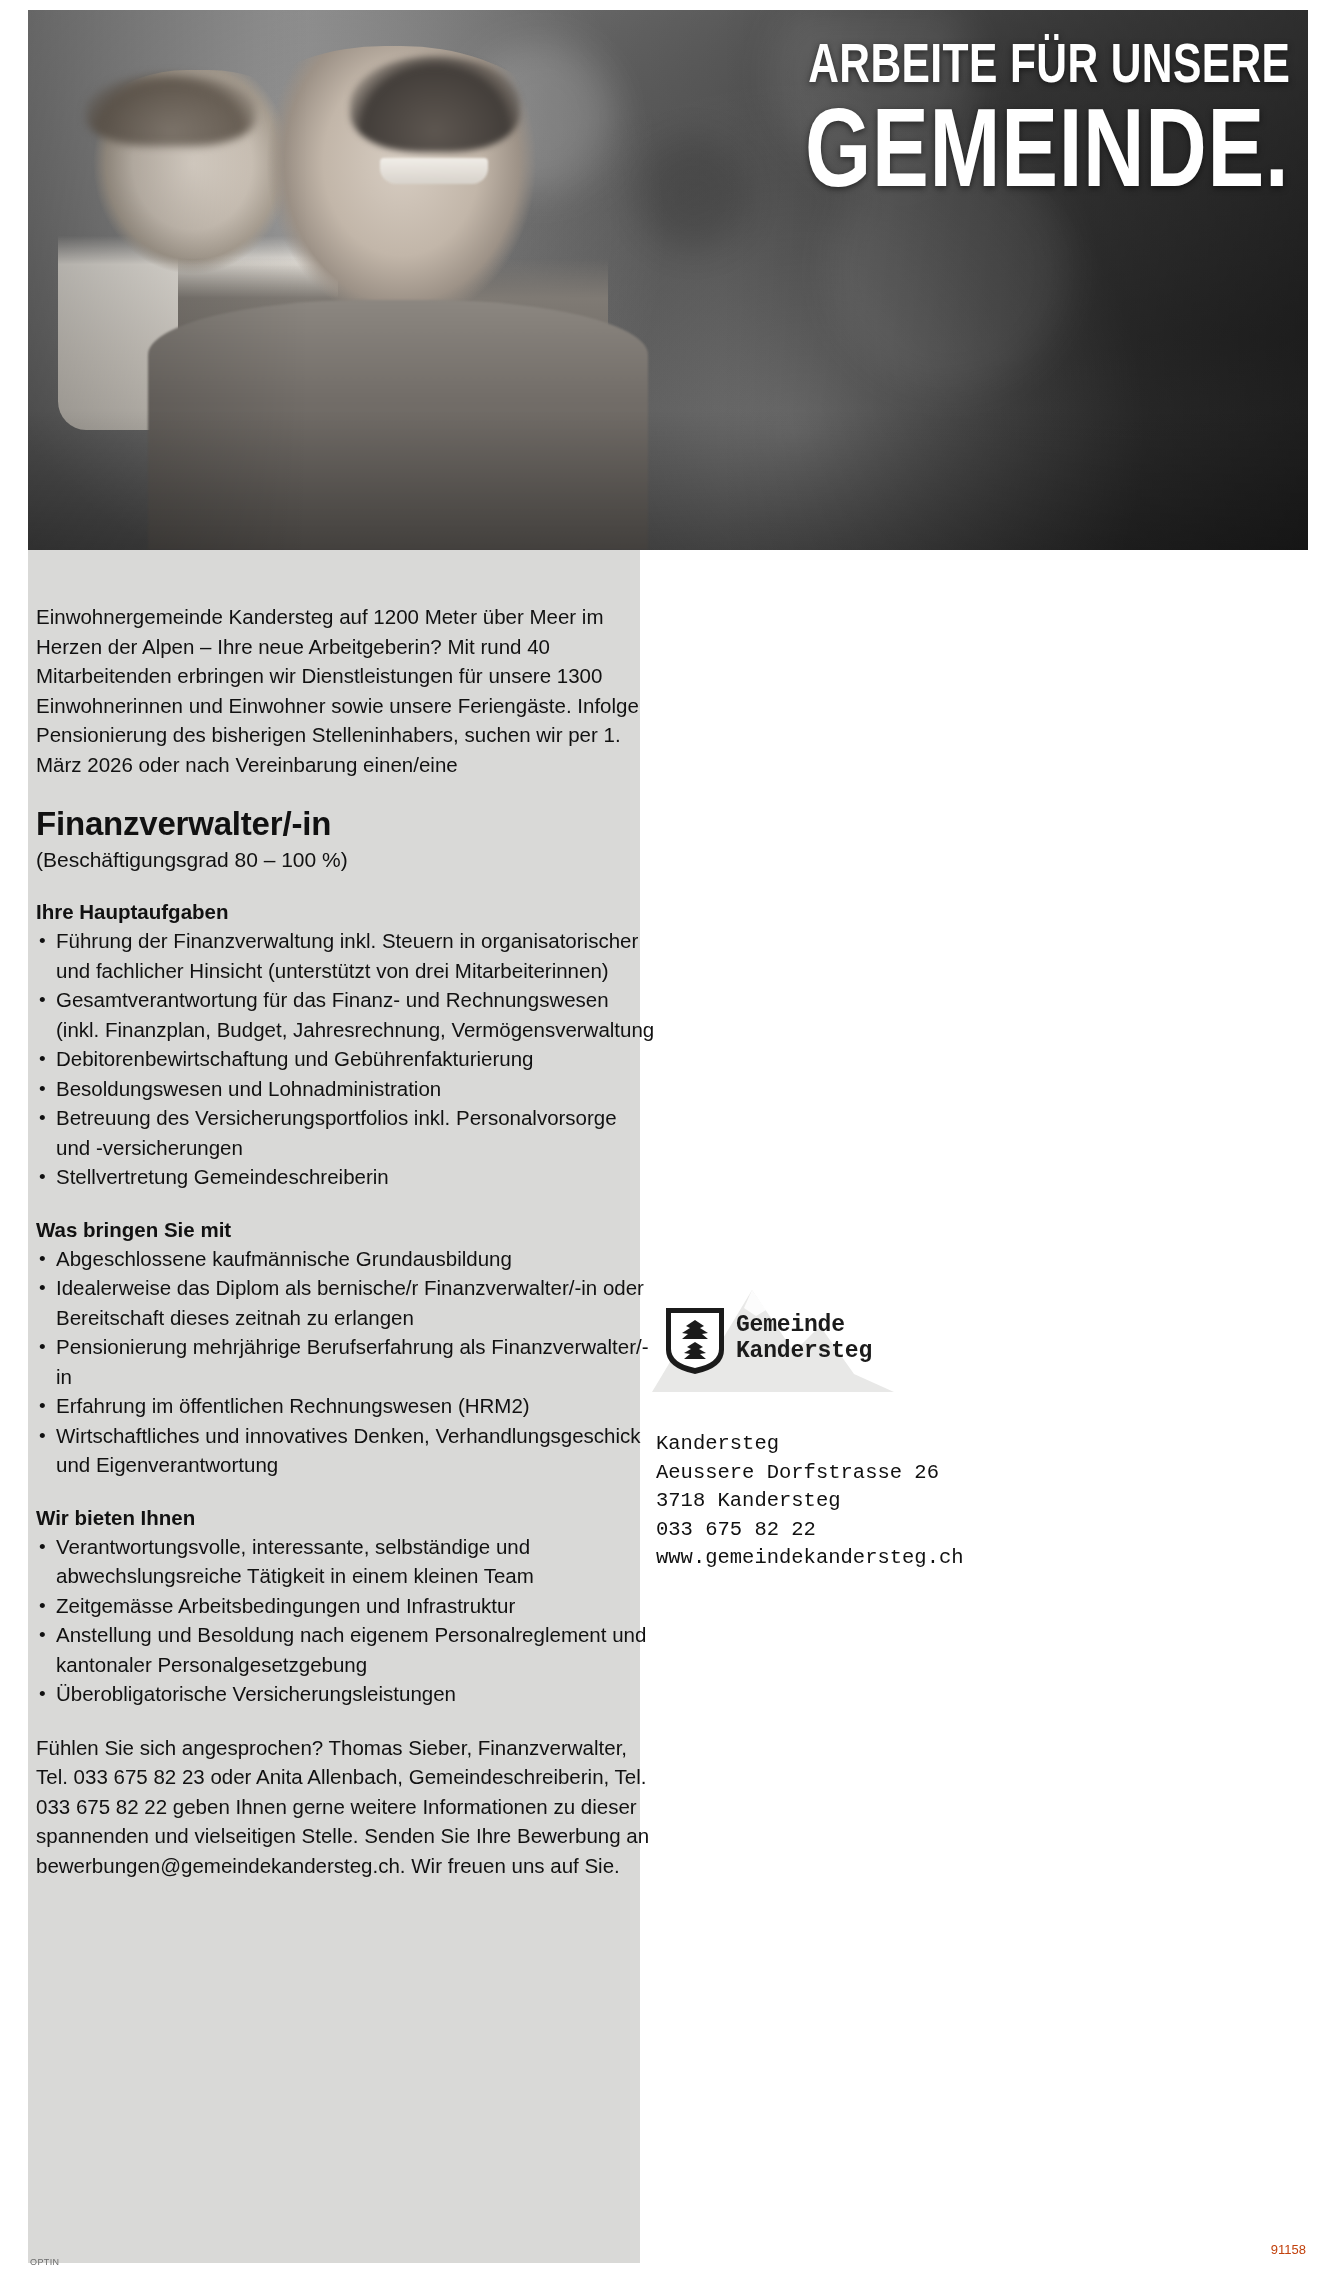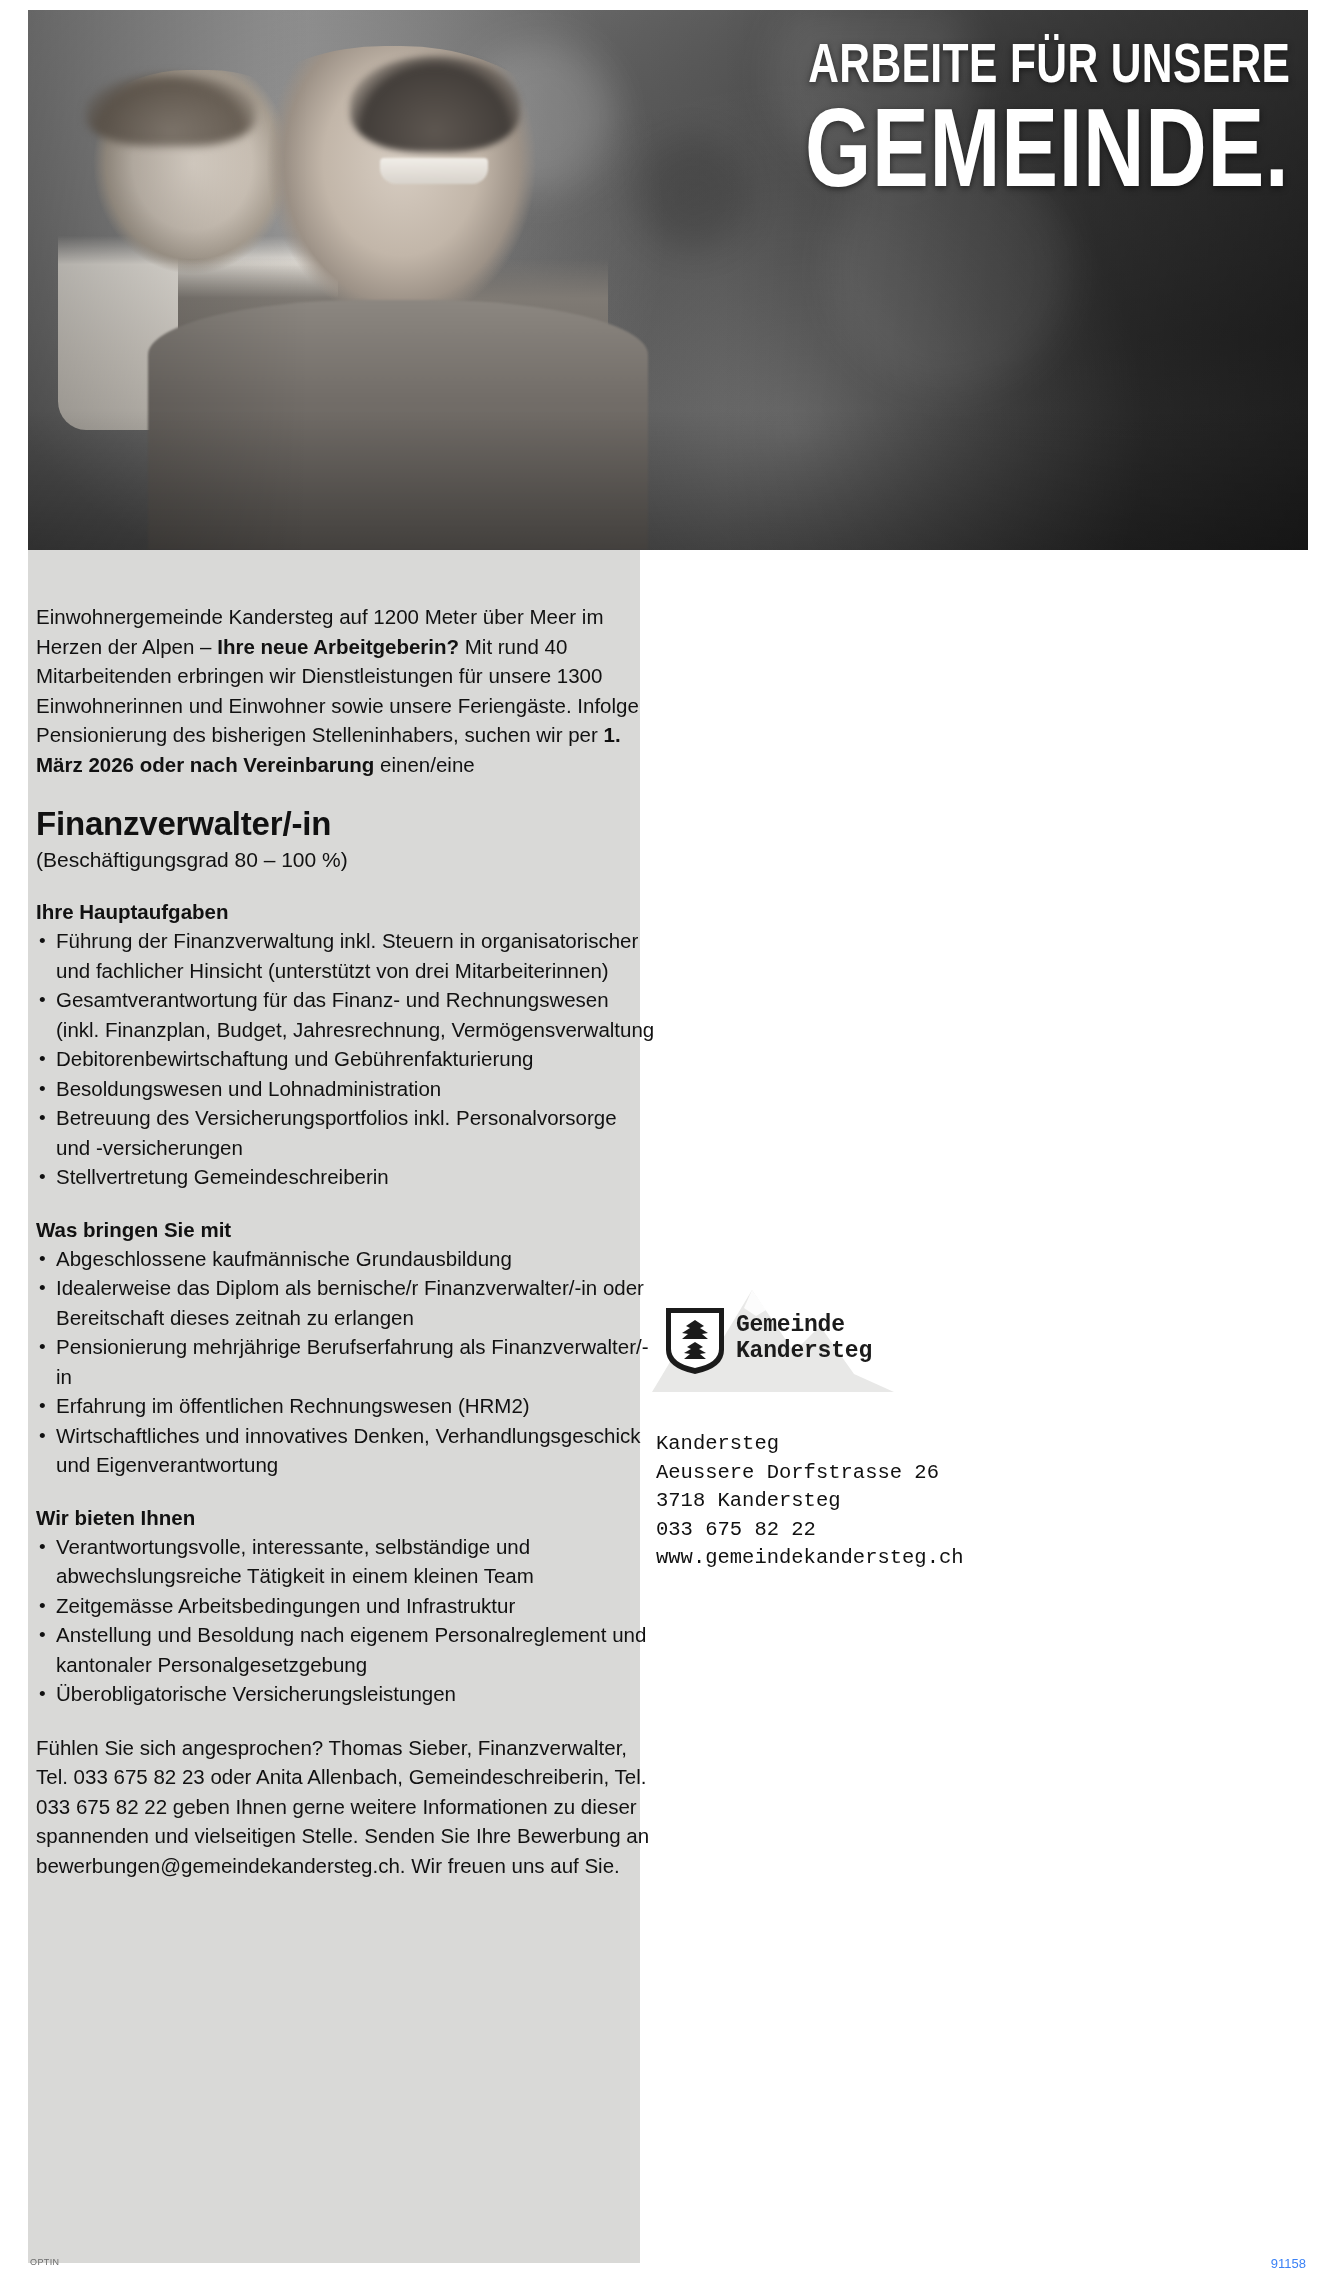--- a/index.html
+++ b/index.html
@@ -137,21 +137,21 @@
   .body-col{
     position:absolute;
     left:36px;top:556px;
     width:620px;
     color:#111111;
     font-size:20.5px;
     line-height:29.5px;
   }
   .body-col p{margin:0;}
   .intro{margin-top:46px !important;}
-  b,strong{font-weight:bold;}
+  b,strong{font-weight:normal;}
 
   .job-title{
     font-size:33px;
     font-weight:bold;
     line-height:38px;
     margin-top:26px !important;
     letter-spacing:-0.2px;
   }
   .job-subtitle{
     font-size:21px;
@@ -223,23 +223,23 @@
   .mark-optin{
     position:absolute;
     left:30px;bottom:6px;
     font-size:9px;
     color:#6d6d6d;
     letter-spacing:.4px;
     text-align:center;
   }
   .mark-code{
     position:absolute;
-    right:30px;bottom:2px;
+    right:30px;bottom:16px;
     font-size:13px;
-    color:#3b82f6;
+    color:#c2410c;
   }
 </style>
 </head>
 <body>
 
 <div id="page">
 
   <div class="hero">
     <div class="hero-bg"></div>
     <div class="hero-blur"></div>

